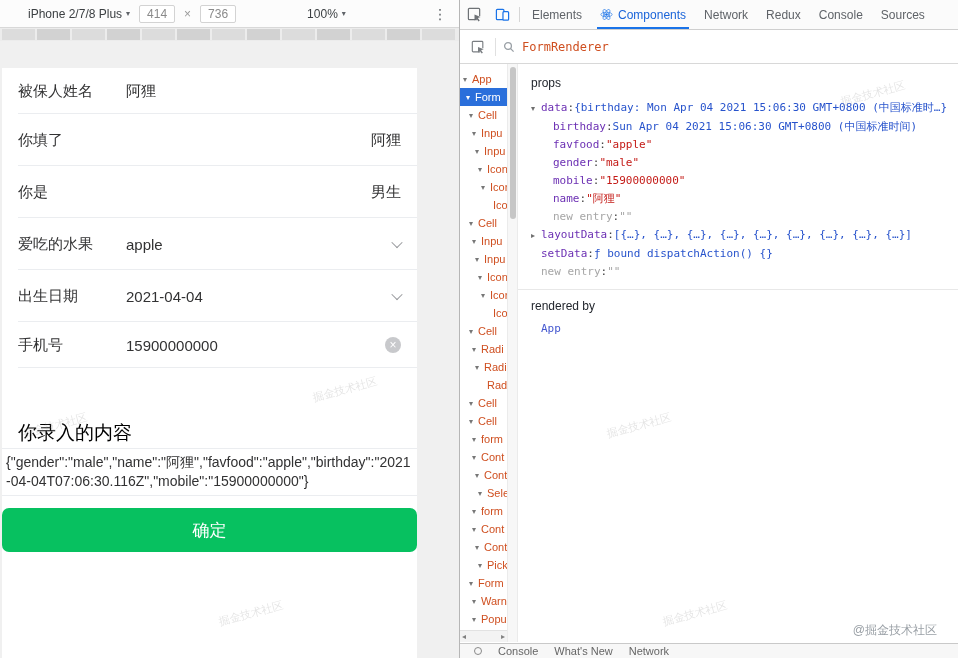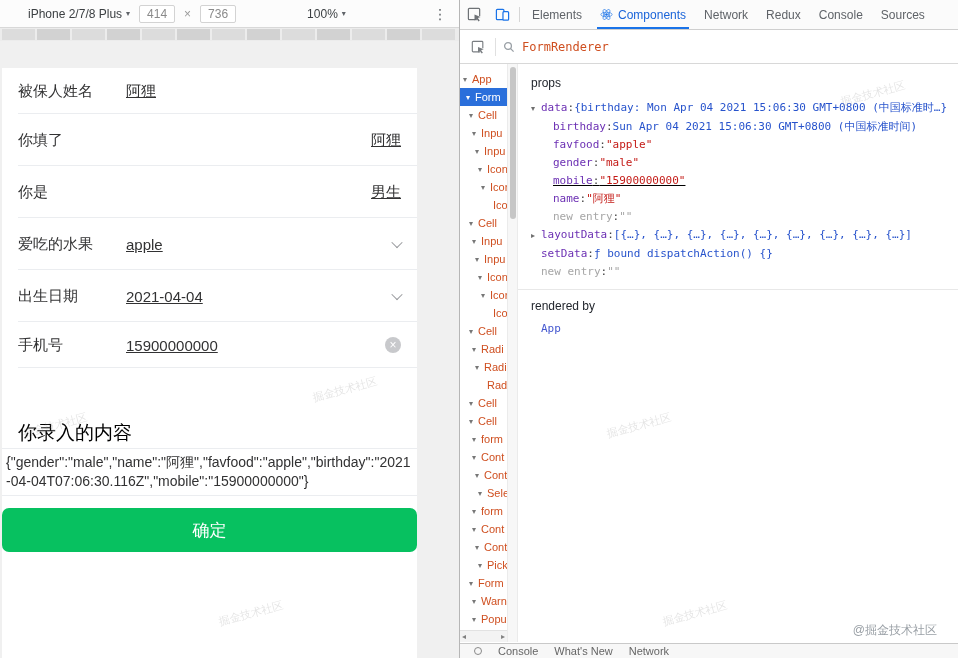--- a/index.html
+++ b/index.html
@@ -24,21 +24,21 @@
   .segment-strip{height:13px;background:#ececec;display:flex;gap:2px;padding:1px 0 1px 2px;}
   .seg{width:33px;background:#dcdcdc;}
   .seg.alt{background:#d2d2d2;}
   .page-area{height:617px;background:#f0f0f0;}
   .form-card{margin:27px 0 0 2px;width:415px;min-height:590px;background:#fff;}
 
   .cell{position:relative;display:flex;align-items:center;padding:0 16px;}
   .cell::after{content:'';position:absolute;left:16px;right:0;bottom:0;border-bottom:1px solid #ebedf0;}
   .h46{height:46px}.h52{height:52px}.h56{height:56px}
   .cell-label{width:108px;flex-shrink:0;font-size:15px;color:#323233;}
-  .cell-value{font-size:15px;color:#323233;text-decoration:underline;}
+  .cell-value{font-size:15px;color:#323233;}
   .cell-value.right{margin-left:auto;}
   .gbtn{width:32px;height:32px;border:1px solid #d9dadb;border-radius:3px;display:flex;align-items:center;
     justify-content:center;font-size:14px;color:#323233;background:#fff;margin-right:8px;cursor:pointer;}
   .gbtn.active{border-color:var(--green);color:var(--green);}
   .chev{margin-left:auto;width:8px;height:8px;border-right:1.5px solid #97999c;border-bottom:1.5px solid #97999c;
     transform:rotate(45deg) translate(-1px,-1px);}
   .clear-ic{margin-left:auto;width:16px;height:16px;border-radius:50%;background:#c8c9cc;color:#fff;
     font-size:12px;line-height:16px;text-align:center;cursor:pointer;}
   .spacer{height:50px;}
   .output-label{height:30px;display:flex;align-items:center;padding:0 16px;color:#000000;font-size:19px;}
@@ -400,21 +400,21 @@
           <div class="prow" style="padding-left: 22px;">
             <span class="pkey">favfood</span>
             <span class="pcolon">: </span>
             <span class="pval str">"apple"</span>
           </div>
           <div class="prow" style="padding-left: 22px;">
             <span class="pkey">gender</span>
             <span class="pcolon">: </span>
             <span class="pval str">"male"</span>
           </div>
-          <div class="prow" style="padding-left: 22px; text-decoration: underline;">
+          <div class="prow" style="padding-left: 22px;">
             <span class="pkey">mobile</span>
             <span class="pcolon">: </span>
             <span class="pval str">"15900000000"</span>
           </div>
           <div class="prow" style="padding-left: 22px;">
             <span class="pkey">name</span>
             <span class="pcolon">: </span>
             <span class="pval str">"阿狸"</span>
           </div>
           <div class="prow" style="padding-left: 22px;">

